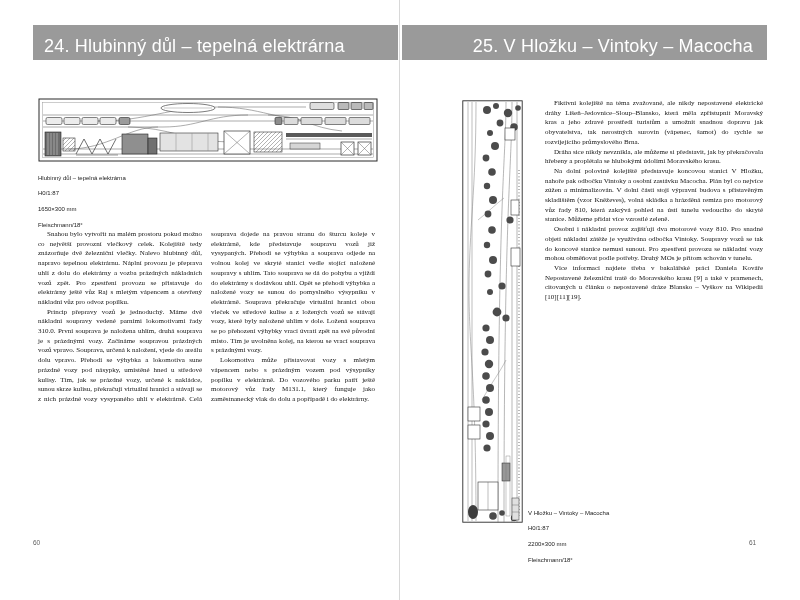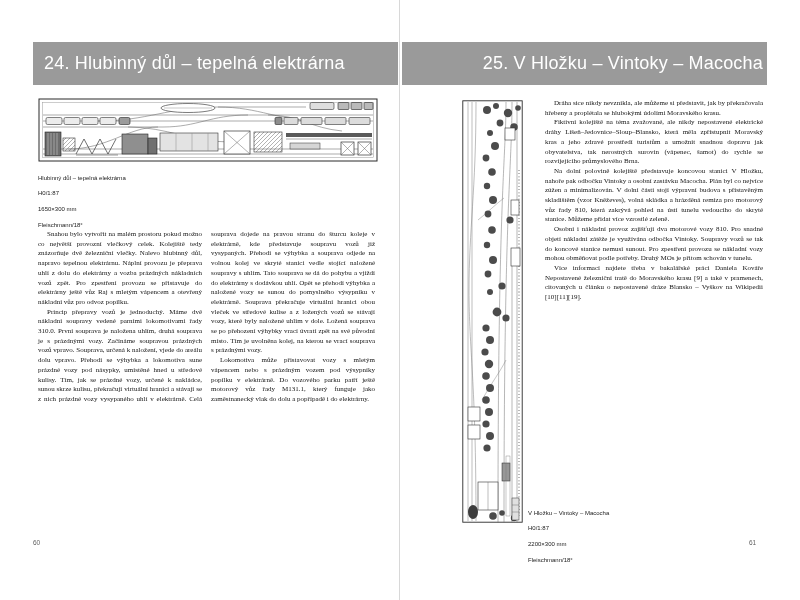--- a/index.html
+++ b/index.html
@@ -2,26 +2,26 @@
 <html><head>
 <meta charset="utf-8">
 <style>
   html,body{margin:0;padding:0;}
   body{
     width:800px;height:600px;position:relative;background:#ffffff;
     font-family:"Liberation Serif", serif;color:#1a1a1a;overflow:hidden;
   }
   .gutter{position:absolute;left:399px;top:0;width:1px;height:600px;background:#d8d8d8;}
   .header-band{
-    position:absolute;top:42px;height:43px;width:365px;background:#9a9a9a;
+    position:absolute;top:25px;height:35px;width:365px;background:#9a9a9a;
     color:#ffffff;font-family:"Liberation Sans", sans-serif;font-size:18px;
     line-height:43px;box-sizing:border-box;white-space:nowrap;letter-spacing:.2px;
   }
   .header-left{left:33px;text-align:left;padding-left:11px;}
-  .header-right{left:402px;text-align:right;padding-right:4px;}
+  .header-right{left:402px;text-align:right;padding-right:14px;}
   .diagram{position:absolute;}
   .diagram svg{display:block;}
   .caption{
     position:absolute;font-family:"Liberation Sans", sans-serif;font-size:6px;
     line-height:7.8px;color:#222;white-space:pre-line;
   }
   .caption div{white-space:nowrap;}
   .bodycol{
     position:absolute;font-size:7px;line-height:9.7px;text-align:justify;
     color:#151515;
@@ -228,20 +228,20 @@
 </div>
 
 <div class="caption" style="left:528px;top:502px;">
   <div>V Hložku – Vintoky – Macocha</div>
   <div>H0/1:87</div>
   <div>2200×300 mm</div>
   <div>Fleischmann/18°</div>
 </div>
 
 <div class="bodycol" style="left:545px;top:99px;width:218px;">
+  <p>Fiktivní kolejiště na téma zvažované, ale nikdy nepostavené elektrické dráhy Líšeň–Jedovnice–Sloup–Blansko, která měla zpřístupnit Moravský kras a jeho zdravé prostředí turistům a umožnit snadnou dopravu jak obyvatelstva, tak nerostných surovin (vápenec, šamot) do rychle se rozvíjejícího průmyslového Brna.</p>
   <p>Dráha sice nikdy nevznikla, ale můžeme si představit, jak by překračovala hřebeny a proplétala se hlubokými údolími Moravského krasu.</p>
-  <p>Fiktivní kolejiště na téma zvažované, ale nikdy nepostavené elektrické dráhy Líšeň–Jedovnice–Sloup–Blansko, která měla zpřístupnit Moravský kras a jeho zdravé prostředí turistům a umožnit snadnou dopravu jak obyvatelstva, tak nerostných surovin (vápenec, šamot) do rychle se rozvíjejícího průmyslového Brna.</p>
   <p>Na dolní polovině kolejiště představuje koncovou stanici V Hložku, nahoře pak odbočku Vintoky a osobní zastávku Macocha. Plán byl co nejvíce zúžen a minimalizován. V dolní části stojí výpravní budova s přistavěným skladištěm (vzor Kněževes), volná skládka a hrázděná remíza pro motorový vůz řady 810, která zakrývá pohled na ústí tunelu vedoucího do skryté stanice. Můžeme přidat více vzrostlé zeleně.</p>
   <p>Osobní i nákladní provoz zajišťují dva motorové vozy 810. Pro snadné objetí nákladní zátěže je využívána odbočka Vintoky. Soupravy vozů se tak do koncové stanice nemusí sunout. Pro zpestření provozu se nákladní vozy mohou obměňovat podle potřeby. Druhý MOs je přitom schován v tunelu.</p>
   <p>Více informací najdete třeba v bakalářské práci Daniela Kováře Nepostavené železniční tratě do Moravského krasu [9] a také v pramenech, citovaných u článku o nepostavené dráze Blansko – Vyškov na Wikipedii [10][11][19].</p>
 </div>
 
 <div class="pagenum pagenum-right">61</div>
 
 </body></html>

